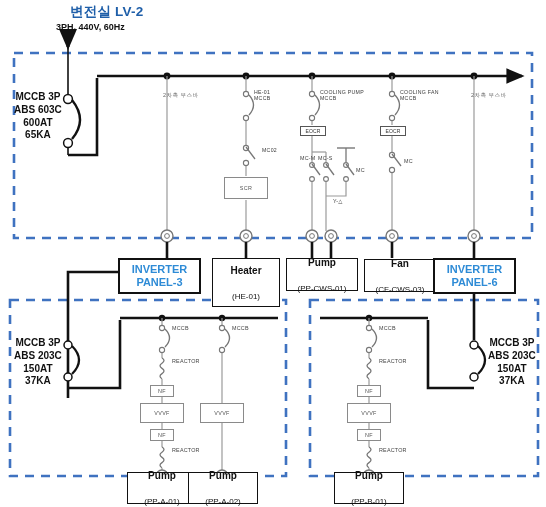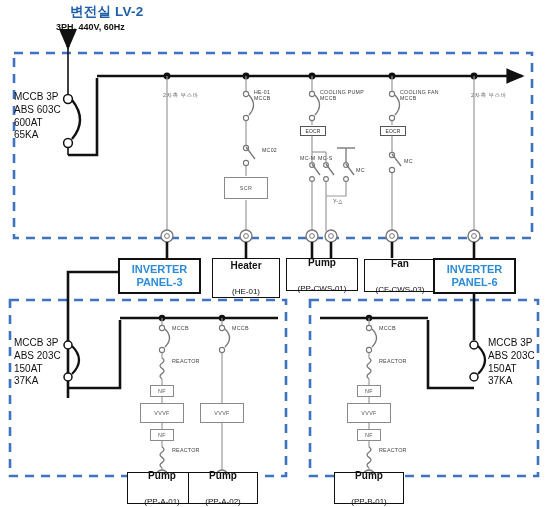--- a/index.html
+++ b/index.html
@@ -4,21 +4,21 @@
 <style>
   html,body{margin:0;padding:0;background:#ffffff;}
   body{width:546px;height:507px;overflow:hidden;
        font-family:"Liberation Sans","DejaVu Sans",sans-serif;}
   #stage{position:relative;width:546px;height:507px;}
   svg{position:absolute;left:0;top:0;}
   .lbl{position:absolute;color:#111;line-height:1.15;white-space:pre;}
   .src-title{font-size:13.5px;font-weight:bold;color:#1f5fa9;letter-spacing:.2px;margin-left:40px;}
   .src-sub{font-size:9px;font-weight:bold;color:#111;margin-left:30px;}
   .mcc-title{font-size:13.5px;font-weight:bold;color:#2e75c4;letter-spacing:.1px;}
-  .spec{font-size:10px;font-weight:normal;color:#111;line-height:1.28;}
+  .spec{font-size:10px;font-weight:bold;color:#111;line-height:1.28;text-align:center;}
   .tiny{font-size:5.2px;color:#3a3a3a;letter-spacing:.3px;}
   .tiny2{font-size:5.4px;color:#444;letter-spacing:.2px;}
   .kbus{font-size:5.6px;color:#6b6b6b;letter-spacing:.4px;}
   .boxlbl{position:absolute;display:flex;flex-direction:column;align-items:center;
           justify-content:center;background:#fff;border:1.6px solid #111;box-sizing:border-box;}
   .boxlbl .n1{font-size:10px;font-weight:bold;color:#111;}
   .boxlbl .n2{font-size:8px;color:#111;margin-top:16px;}
   .invbox{position:absolute;display:flex;flex-direction:column;align-items:center;
           justify-content:center;background:#fff;border:2.2px solid #111;box-sizing:border-box;}
   .invbox span{font-size:11px;font-weight:bold;color:#2e8bd6;line-height:1.2;}
@@ -227,21 +227,21 @@
   <div class="lbl tiny" style="left:400px;top:90px;">COOLING FAN
 MCCB</div>
   <div class="eocr" style="left:380px;top:126px;width:26px;height:10px;">EOCR</div>
   <div class="lbl tiny2" style="left:404px;top:158px;">MC</div>
 
   <div class="invbox" style="left:118px;top:258px;width:83px;height:36px;">
     <span>INVERTER</span>
     <span>PANEL-3</span>
   </div>
 
-  <div class="boxlbl" style="left:212px;top:258px;width:68px;height:40px;text-align:right;">
+  <div class="boxlbl" style="left:212px;top:258px;width:68px;height:49px;text-align:right;">
     <div class="n1">Heater</div>
     <div class="n2">(HE-01)</div>
   </div>
 
   <div class="boxlbl" style="left:286px;top:258px;width:72px;height:33px;">
     <div class="n1">Pump</div>
     <div class="n2">(PP-CWS-01)</div>
   </div>
 
   <div class="boxlbl" style="left:364px;top:259px;width:72px;height:33px;">

